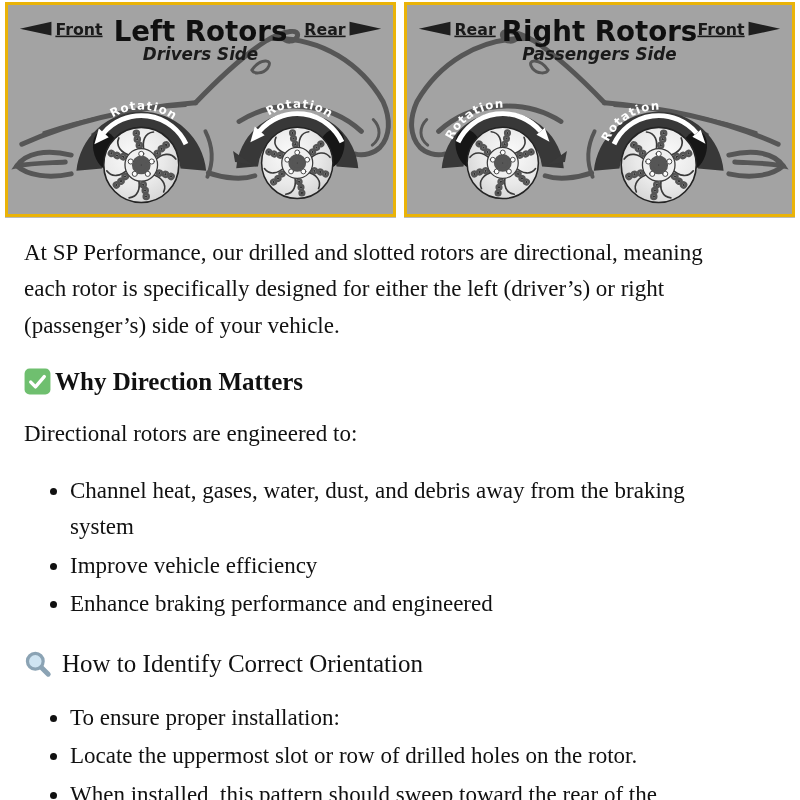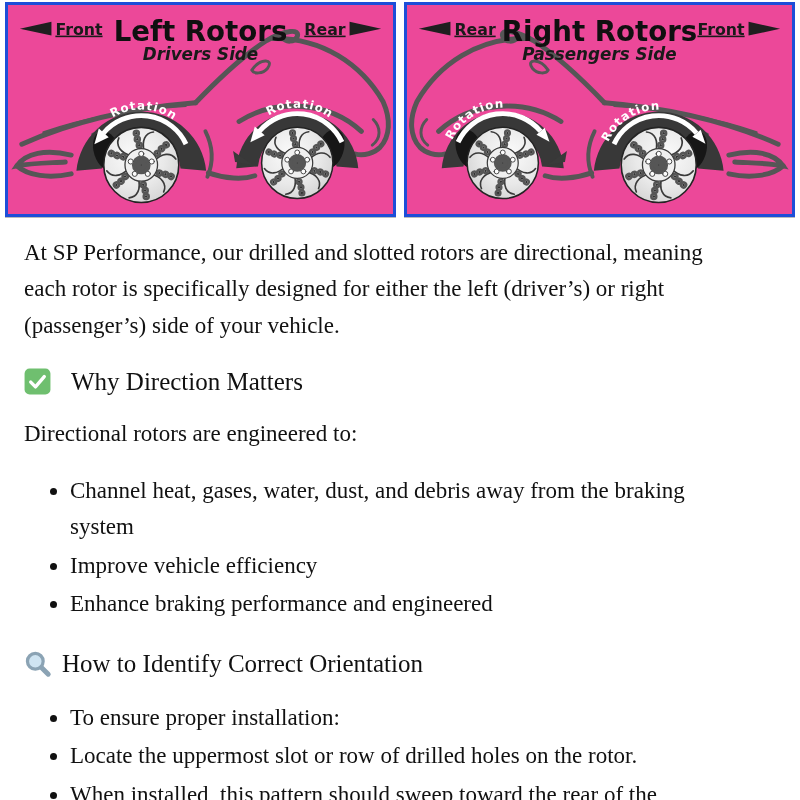--- a/index.html
+++ b/index.html
@@ -11,40 +11,40 @@
     color: #111;
     overflow: hidden;
   }
   .panels {
     display: flex;
     gap: 8px;
     padding: 2px 5px 0 5px;
   }
   .panel {
     flex: 1;
-    border: 3px solid #1d4ed8;
-    background: #ec4899;
+    border: 3px solid #eab308;
+    background: #a3a3a3;
     box-shadow: 0 1px 0 #bbb;
   }
   .panel-svg { display: block; width: 100%; height: auto; }
 
   
   .t-title { font-family: "DejaVu Sans", sans-serif; font-weight: bold; font-size: 28px; fill: #101010; }
   .t-sub   { font-family: "DejaVu Sans", sans-serif; font-weight: bold; font-style: italic; font-size: 17px; fill: #1a1a1a; }
   .t-dir   { font-family: "DejaVu Sans", sans-serif; font-weight: bold; font-size: 16px; fill: #1a1a1a; text-decoration: underline; }
   .t-rot   { font-family: "DejaVu Sans", sans-serif; font-weight: bold; font-size: 12px; fill: #ffffff; letter-spacing: 1px; }
   .rot-arc { stroke: #ffffff; stroke-width: 5; fill: none; }
   .dir-arrow { fill: #1f1f1f; }
 
   
   .content { padding: 10px 75px 0 24px; font-size: 23px; }
   .intro { margin: 8px 0 0; line-height: 1.57; }
   .section-heading {
-    margin: 24px 0 0; font-size: 25px; font-weight: normal;
-    display: flex; align-items: center; gap: 20px;
+    margin: 24px 0 0; font-size: 25px; font-weight: bold;
+    display: flex; align-items: center; gap: 4px;
   }
   .section-heading.regular { font-weight: normal; margin-top: 28px; gap: 10px; text-align: right; }
   .lead { margin: 20px 0 18px; line-height: 1.55; }
   ul.bullets { margin: 22px 0 0; padding-left: 46px; }
   ul.bullets li { margin: 3px 0; line-height: 1.55; }
   .emoji { display: inline-flex; align-items: center; }
   .emoji svg { display: block; }
 </style>
 </head>
 <body>

